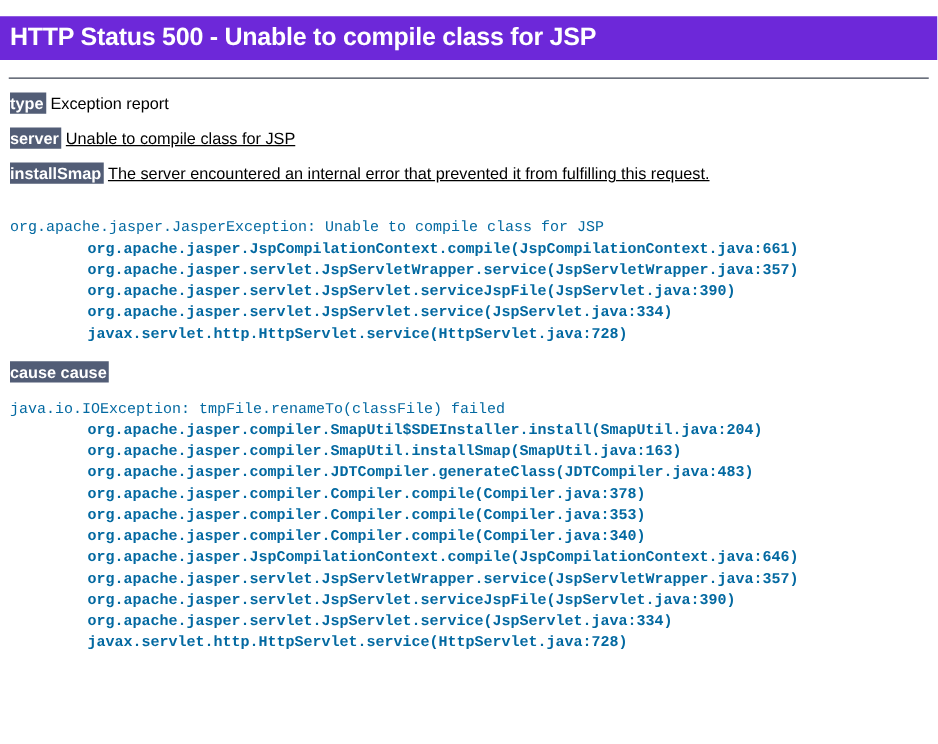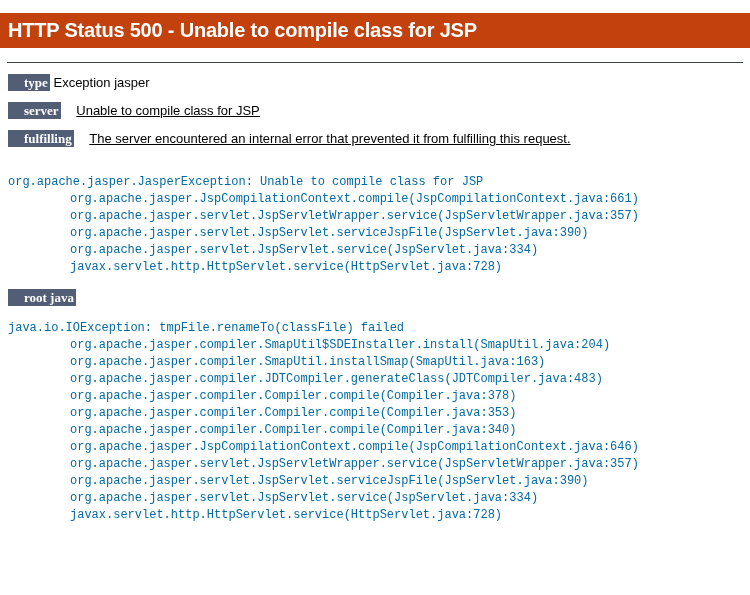--- a/index.html
+++ b/index.html
@@ -13,21 +13,21 @@
     overflow: hidden;
     font-family: "Liberation Sans", sans-serif;
     color: #000000;
     font-size: 13px;
   }
   .page {
     padding: 0;
   }
   
   .title-banner {
-    background: #c2410c;
+    background: #6d28d9;
     color: #ffffff;
     font-size: 20px;
     font-weight: bold;
     line-height: 1;
     padding: 7px 0 8px 8px;
     letter-spacing: -0.2px;
   }
   
   .rule {
     border: none;
@@ -43,73 +43,72 @@
     font-size: 13px;
   }
   .row-spacer {
     height: 12px;
   }
   .label {
     background: #525D76;
     color: #ffffff;
     font-weight: bold;
     font-size: 13px;
-    padding: 1px 2px 1px 16px;
-    font-family: Liberation Serif, serif;
+    padding: 1px 2px 1px 0;
   }
   .value {
     color: #000000;
     font-size: 13px;
   }
   .value.underline {
     text-decoration: underline;
-    margin-left: 12px;
   }
   .section-head {
     margin: 0 0 0 8px;
   }
   
   .trace {
     font-family: "Liberation Mono", "DejaVu Sans Mono", monospace;
     font-size: 12px;
     line-height: 1.42;
     white-space: pre;
     margin: 0 0 0 8px;
     color: #0369a1;
   }
   .trace-line {
     white-space: pre;
   }
   .trace-line.indent {
     padding-left: 62px;
+    font-weight: bold;
   }
   .block-gap {
     height: 14px;
   }
 </style>
 </head>
 <body>
 
 <div class="page">
 
   <h1 class="title-banner">HTTP Status 500 - Unable to compile class for JSP</h1>
 
   <hr class="rule">
 
   <div>
-      <div class="row"><span class="label">type</span> <span class="value">Exception jasper</span></div>
+      <div class="row"><span class="label">type</span> <span class="value">Exception report</span></div>
       <div class="row-spacer"></div>
       <div class="row"><span class="label">server</span> <span class="value underline">Unable to compile class for JSP</span></div>
       <div class="row-spacer"></div>
-      <div class="row"><span class="label">fulfilling</span> <span class="value underline">The server encountered an internal error that prevented it from fulfilling this request.</span></div>
+      <div class="row"><span class="label">installSmap</span> <span class="value underline">The server encountered an internal error that prevented it from fulfilling this request.</span></div>
       <div class="row-spacer"></div>
     </div>
 
   <div>
       <div class="block-gap"></div>
       <div class="trace"><div class="trace-line">org.apache.jasper.JasperException: Unable to compile class for JSP</div><div class="trace-line indent">org.apache.jasper.JspCompilationContext.compile(JspCompilationContext.java:661)</div><div class="trace-line indent">org.apache.jasper.servlet.JspServletWrapper.service(JspServletWrapper.java:357)</div><div class="trace-line indent">org.apache.jasper.servlet.JspServlet.serviceJspFile(JspServlet.java:390)</div><div class="trace-line indent">org.apache.jasper.servlet.JspServlet.service(JspServlet.java:334)</div><div class="trace-line indent">javax.servlet.http.HttpServlet.service(HttpServlet.java:728)</div></div>
       <div class="block-gap"></div>
-      <div class="section-head"><span class="label">root java</span></div>
+      <div class="section-head"><span class="label">cause cause</span></div>
       <div class="block-gap"></div>
       <div class="trace"><div class="trace-line">java.io.IOException: tmpFile.renameTo(classFile) failed</div><div class="trace-line indent">org.apache.jasper.compiler.SmapUtil$SDEInstaller.install(SmapUtil.java:204)</div><div class="trace-line indent">org.apache.jasper.compiler.SmapUtil.installSmap(SmapUtil.java:163)</div><div class="trace-line indent">org.apache.jasper.compiler.JDTCompiler.generateClass(JDTCompiler.java:483)</div><div class="trace-line indent">org.apache.jasper.compiler.Compiler.compile(Compiler.java:378)</div><div class="trace-line indent">org.apache.jasper.compiler.Compiler.compile(Compiler.java:353)</div><div class="trace-line indent">org.apache.jasper.compiler.Compiler.compile(Compiler.java:340)</div><div class="trace-line indent">org.apache.jasper.JspCompilationContext.compile(JspCompilationContext.java:646)</div><div class="trace-line indent">org.apache.jasper.servlet.JspServletWrapper.service(JspServletWrapper.java:357)</div><div class="trace-line indent">org.apache.jasper.servlet.JspServlet.serviceJspFile(JspServlet.java:390)</div><div class="trace-line indent">org.apache.jasper.servlet.JspServlet.service(JspServlet.java:334)</div><div class="trace-line indent">javax.servlet.http.HttpServlet.service(HttpServlet.java:728)</div></div>
     </div>
 
 </div>
 
 </body></html>

